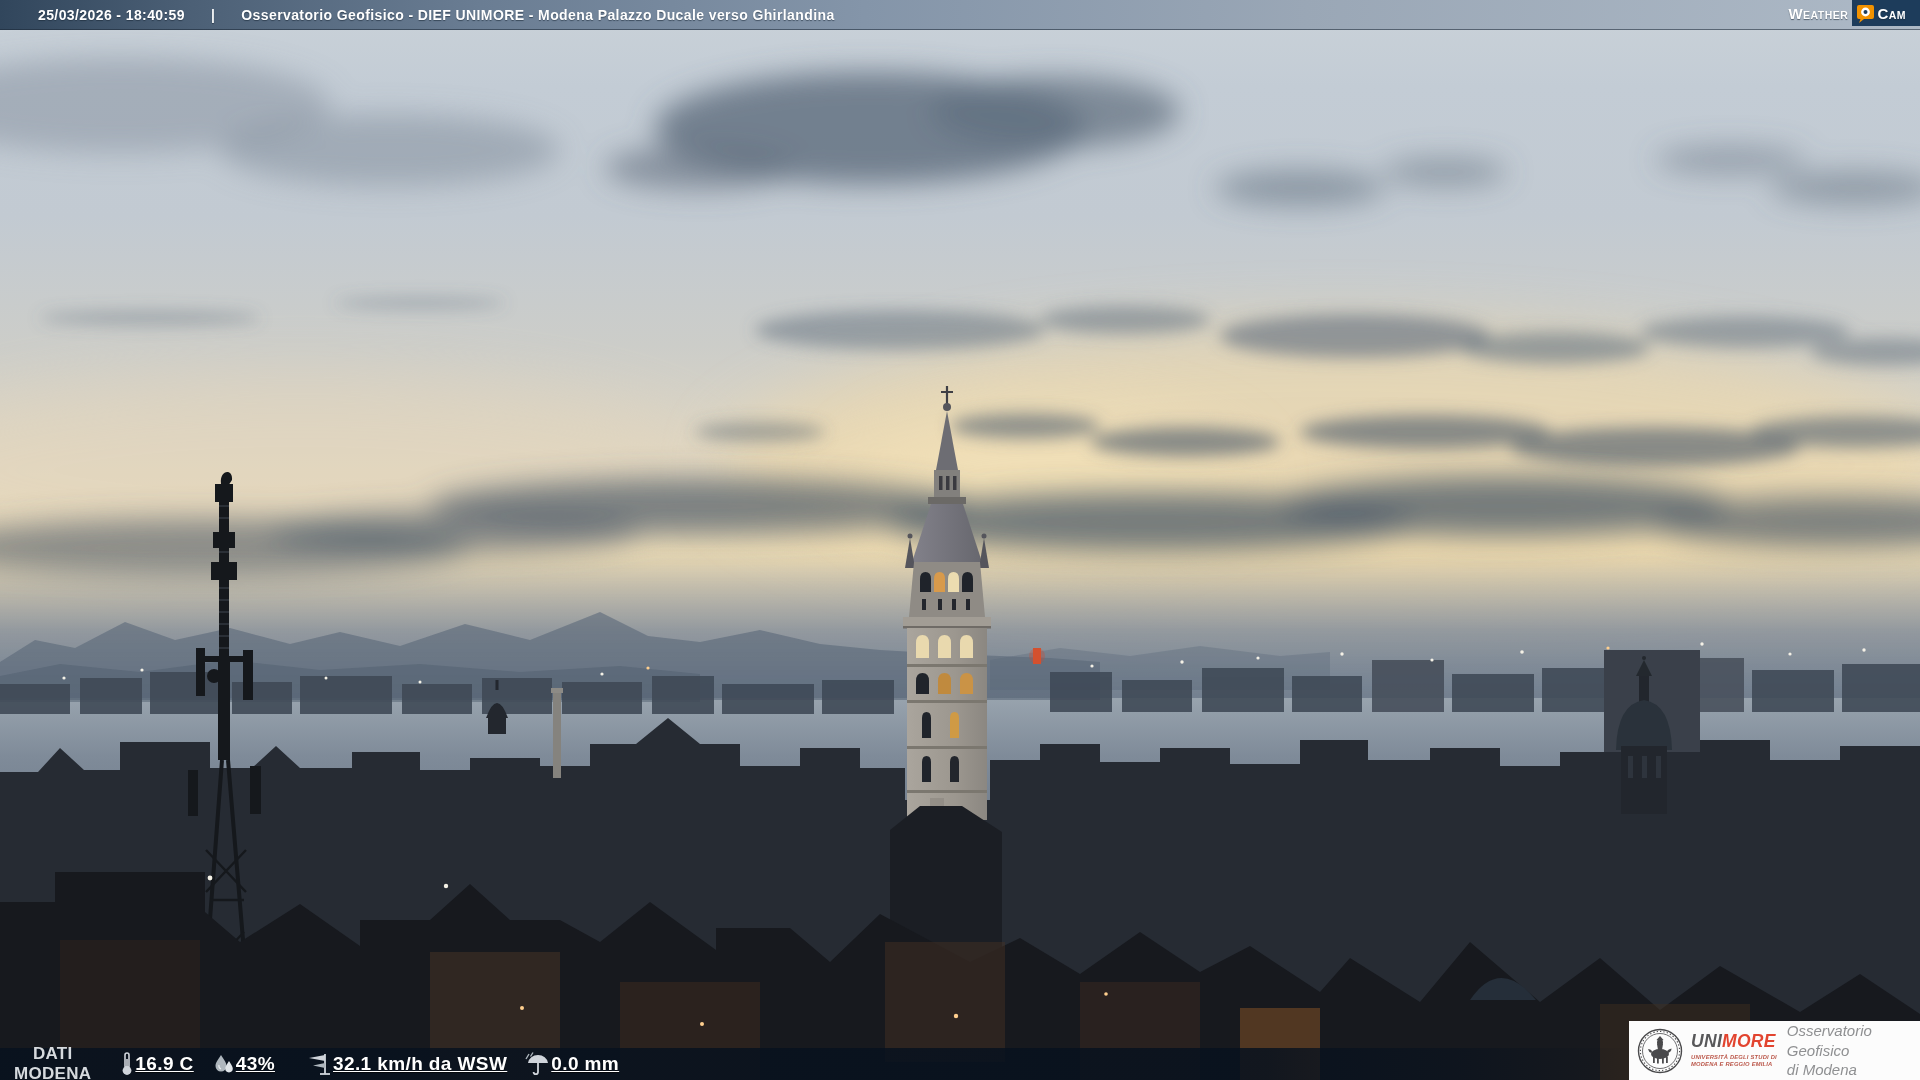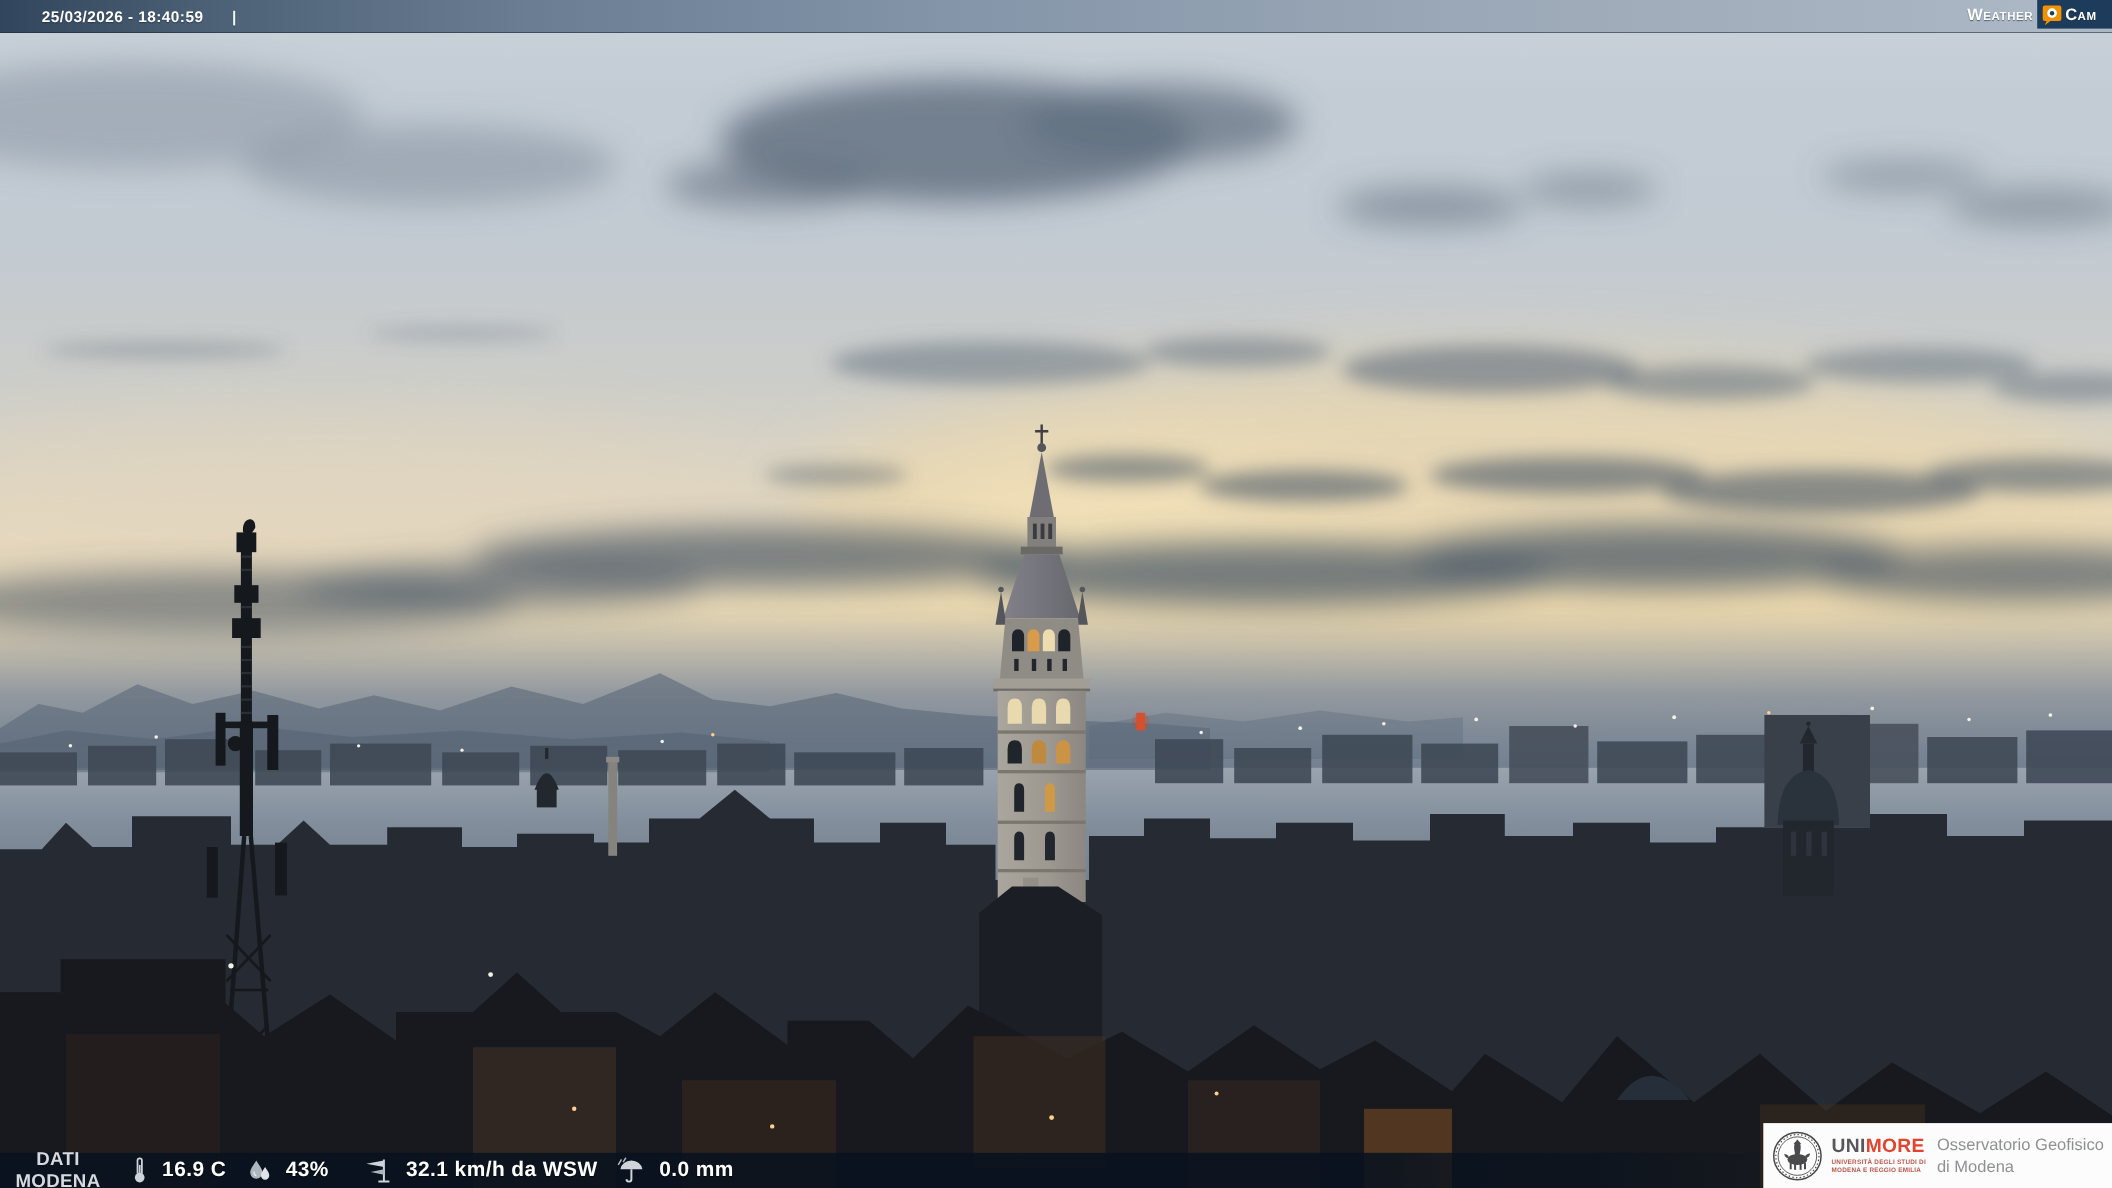--- a/index.html
+++ b/index.html
@@ -28,28 +28,28 @@
   .brand .cam-block{display:flex;align-items:center;background:#1d3c5b;height:26px;
     padding:0 14px 0 4px;}
   .brand .cam-wrap{display:flex;align-items:baseline;}
   .webcam-icon{position:relative;width:19px;height:19px;margin:0 2px 0 0;flex:0 0 auto;}
   
   .bottombar{position:absolute;left:0;bottom:0;width:100%;height:32px;
     background:linear-gradient(90deg,rgba(7,17,30,.85) 0%,rgba(7,17,30,.85) 66%,rgba(7,17,30,.55) 76%,rgba(7,17,30,0) 85%);
     display:flex;align-items:center;color:#fff;z-index:4;}
   .meteo-label{margin-left:14px;font-size:17px;line-height:1.15;font-weight:bold;
     color:#d6dade;text-align:center;letter-spacing:.3px;}
-  .wgroup{display:flex;align-items:center;margin-left:28px;gap:12px;}
+  .wgroup{display:flex;align-items:center;margin-left:28px;gap:0;text-decoration:underline;}
   .wgroup.tight{margin-left:18px;}
   .wvalue{font-size:19px;font-weight:bold;letter-spacing:.4px;white-space:nowrap;
     text-shadow:0 1px 1px rgba(0,0,0,.6);}
   .wicon{display:block;}
   
-  .logobox{position:absolute;right:0;bottom:0;width:317px;height:59px;background:#fcfcfc;
-    display:flex;align-items:center;z-index:5;}
+  .logobox{position:absolute;right:0;bottom:0;width:291px;height:59px;background:#fcfcfc;
+    display:flex;align-items:center;z-index:5;font-style:italic;}
   .seal{margin-left:8px;flex:0 0 auto;}
   .wordmark{margin-left:8px;flex:0 0 auto;line-height:1;}
   .wordmark .row1{font-size:17.5px;font-weight:bold;letter-spacing:.3px;}
   .uni{color:#58585a;} .more{color:#e2442f;}
   .wordmark .row2{margin-top:3px;font-size:5.8px;font-weight:bold;color:#bb584b;
     line-height:1.25;letter-spacing:.2px;}
   .obs-text{margin-left:10px;color:#8f9092;font-size:15px;line-height:1.3;}
 </style>
 </head>
 <body>
@@ -291,20 +291,21 @@
       <g>
         <circle cx="1037" cy="656" r="8" fill="#d4472a" opacity=".3"></circle>
         <rect x="1033" y="648" width="8" height="16" fill="#d4502e"></rect>
       </g>
     </g>
   </svg>
 
   <div class="topbar">
     <span class="timestamp">25/03/2026 - 18:40:59</span>
     <span class="sep">|</span>
+    <span class="title">Osservatorio Geofisico - DIEF UNIMORE - Modena Palazzo Ducale verso Ghirlandina</span>
     <div class="brand">
       <span class="w-wrap">
         <span class="big">W</span>
         <span class="small">EATHER</span>
       </span>
       <span class="cam-block">
         <svg class="webcam-icon" viewBox="0 0 19 19">
           <path d="M3,1 h13 a2,2 0 0 1 2,2 v10 a2,2 0 0 1 -2,2 h-8 l-5,4 1.5,-4 h-1.5 a2,2 0 0 1 -2,-2 v-10 a2,2 0 0 1 2,-2 Z" fill="#f29200"></path>
           <circle cx="9.5" cy="8" r="4.4" fill="#ffffff"></circle>
           <circle cx="9.5" cy="8" r="2" fill="#1d3c5b"></circle>

